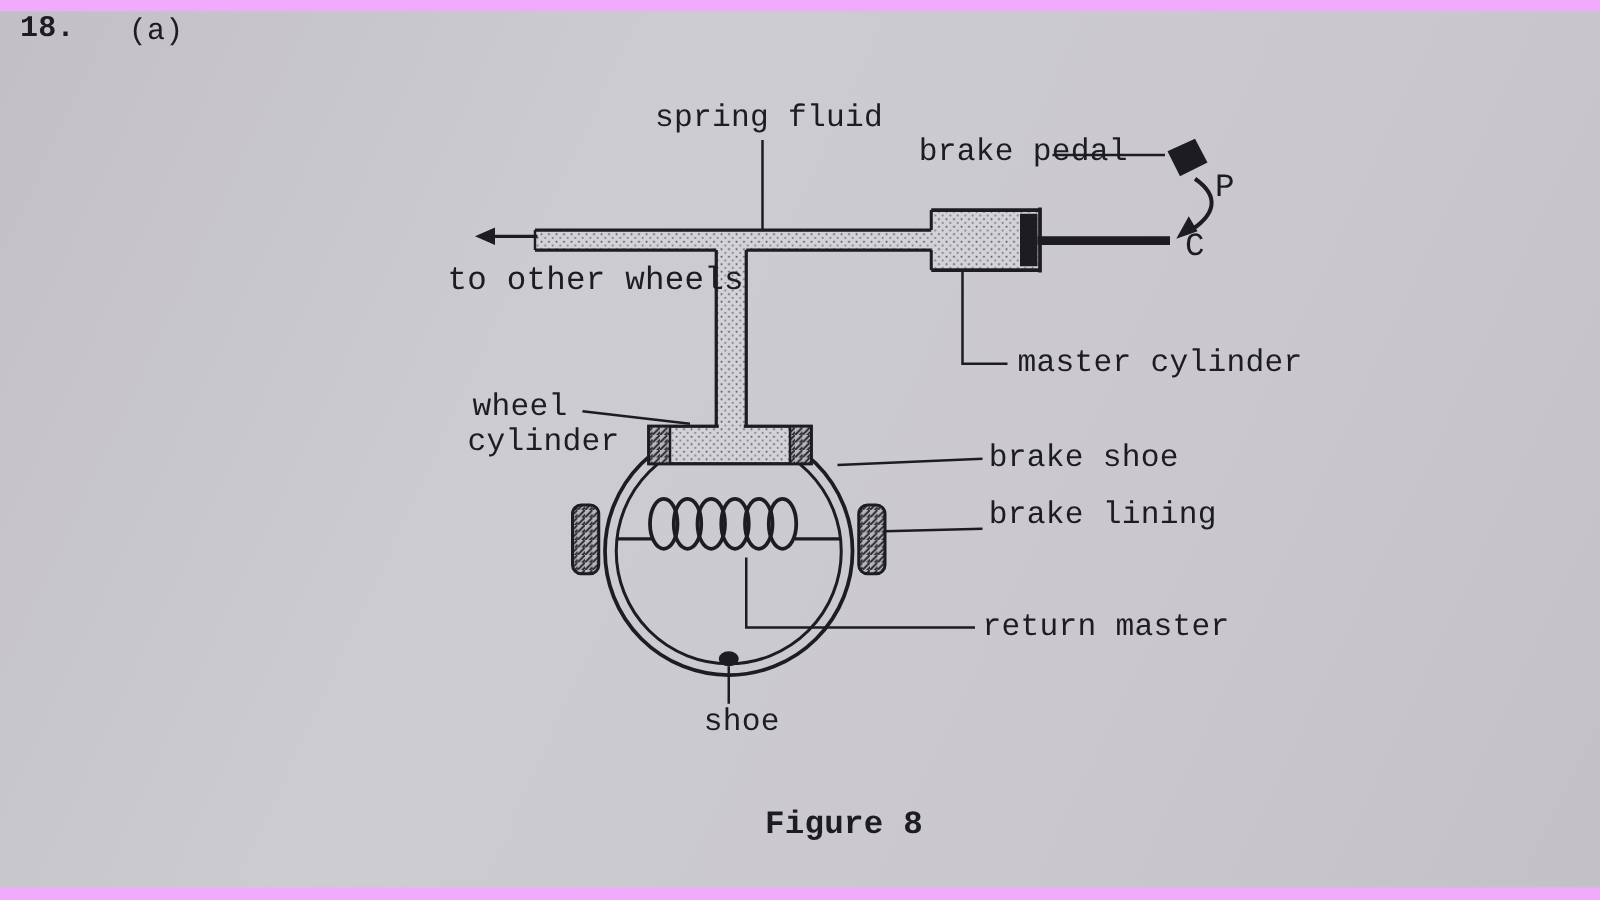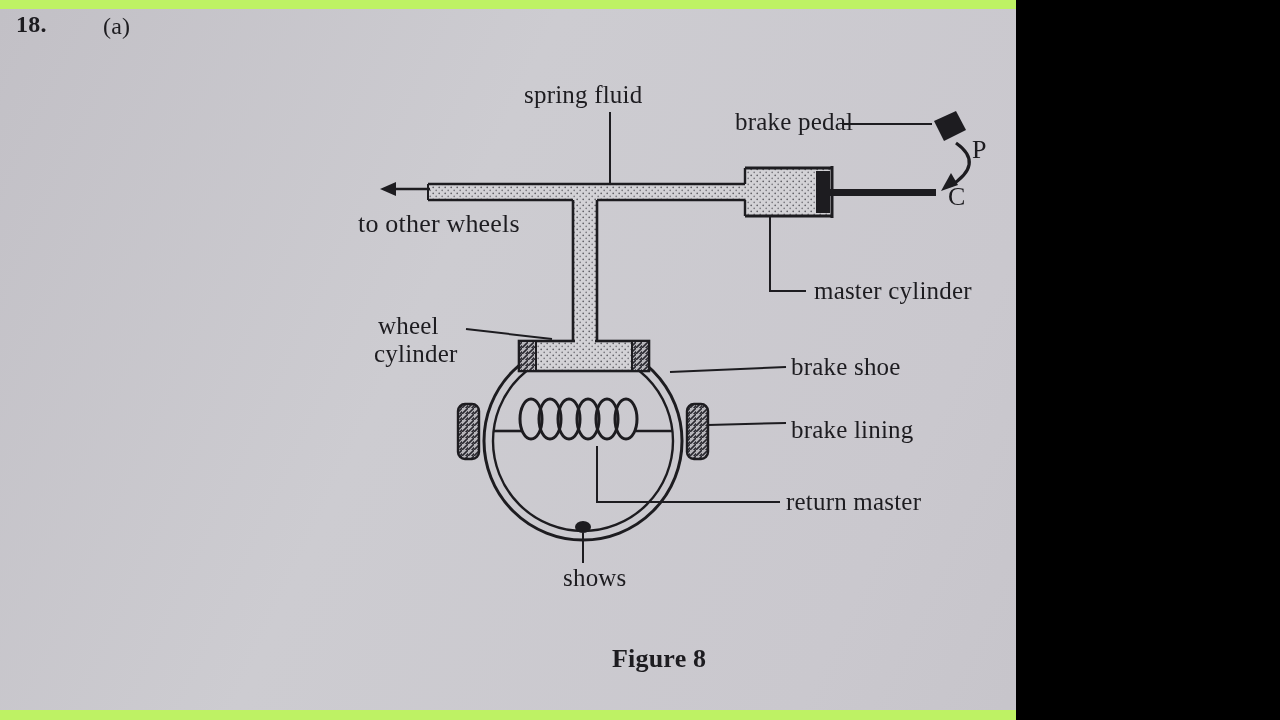--- a/index.html
+++ b/index.html
@@ -1,40 +1,40 @@
 <!DOCTYPE html>
 <html><head>
 <meta charset="utf-8">
 <style>
   html,body{margin:0;padding:0;background:#000;}
   #frame{
-    position:relative;width:1016px;height:720px;overflow:hidden;
-    background:#bef264;
-    font-family:Liberation Serif, serif;
+    position:relative;width:1280px;height:720px;overflow:hidden;
+    background:#f0abfc;
+    font-family:Liberation Mono, monospace;
   }
   #paper{
     position:absolute;left:0;top:9px;width:1280px;height:701px;
     background:linear-gradient(115deg,#c2c0c6 0%,#cdccd1 35%,#cac8ce 70%,#c3c1c7 100%);
   }
   .txt{
     position:absolute;color:#1d1c20;white-space:nowrap;
     font-size:25px;line-height:1.1;letter-spacing:.2px;
   }
   .bold{font-weight:bold;}
   #hdr-num{left:16px;top:11px;font-size:24px;font-weight:bold;}
   #hdr-part{left:103px;top:13px;font-size:24px;}
   #hdr-intro{left:198px;top:13px;font-size:24px;}
   #lbl-brake-fluid{left:524px;top:81px;}
   #lbl-brake-pedal{left:687px;top:108px;margin-left:48px;}
   #lbl-to-other-wheels{left:358px;top:210px;font-size:26px;}
   #lbl-master-cylinder{left:814px;top:277px;}
   #lbl-wheel-1{left:378px;top:312px;}
   #lbl-wheel-2{left:374px;top:340px;}
   #lbl-brake-shoe{left:791px;top:353px;}
-  #lbl-brake-lining{left:791px;top:416px;}
+  #lbl-brake-lining{left:791px;top:398px;}
   #lbl-return-spring{left:786px;top:488px;}
   #lbl-hinge{left:563px;top:564px;}
   #lbl-p{left:972px;top:136px;font-size:26px;}
   #lbl-c{left:948px;top:183px;font-size:26px;}
   #caption{left:612px;top:645px;font-size:26px;font-weight:bold;}
   svg{position:absolute;left:0;top:0;}
 </style>
 </head>
 <body>
 
@@ -136,18 +136,18 @@
 
   <div class="txt" id="lbl-brake-fluid">spring fluid</div>
   <div class="txt" id="lbl-brake-pedal">brake pedal</div>
   <div class="txt" id="lbl-to-other-wheels">to other wheels</div>
   <div class="txt" id="lbl-master-cylinder">master cylinder</div>
   <div class="txt" id="lbl-wheel-1">wheel</div>
   <div class="txt" id="lbl-wheel-2">cylinder</div>
   <div class="txt" id="lbl-brake-shoe">brake shoe</div>
   <div class="txt" id="lbl-brake-lining">brake lining</div>
   <div class="txt" id="lbl-return-spring">return master</div>
-  <div class="txt" id="lbl-hinge">shows</div>
+  <div class="txt" id="lbl-hinge">shoe</div>
   <div class="txt" id="lbl-p">P</div>
   <div class="txt" id="lbl-c">C</div>
 
   <div class="txt" id="caption">Figure 8</div>
 </div>
 
 </body></html>

